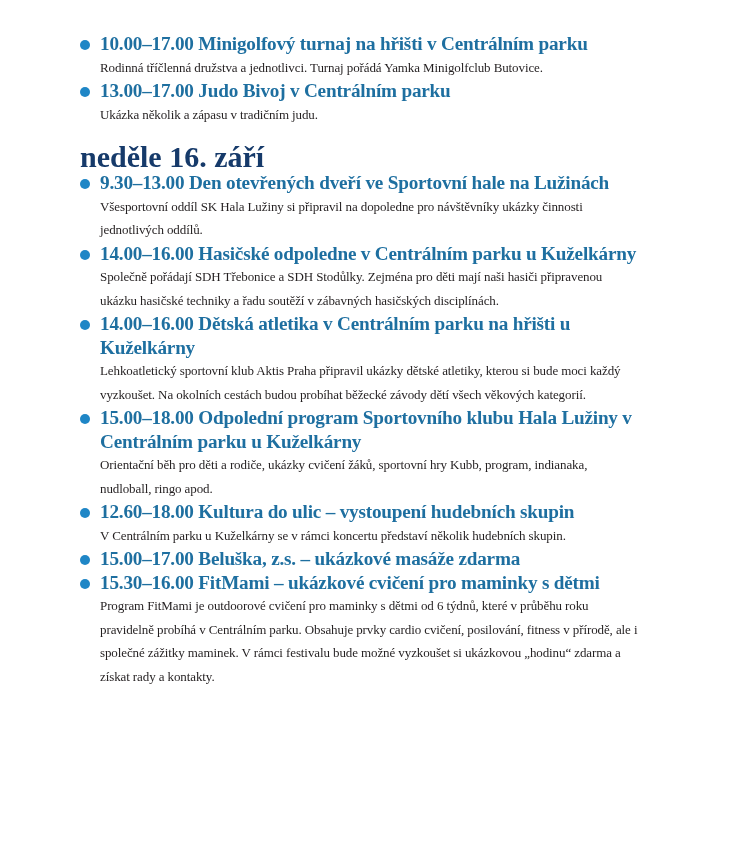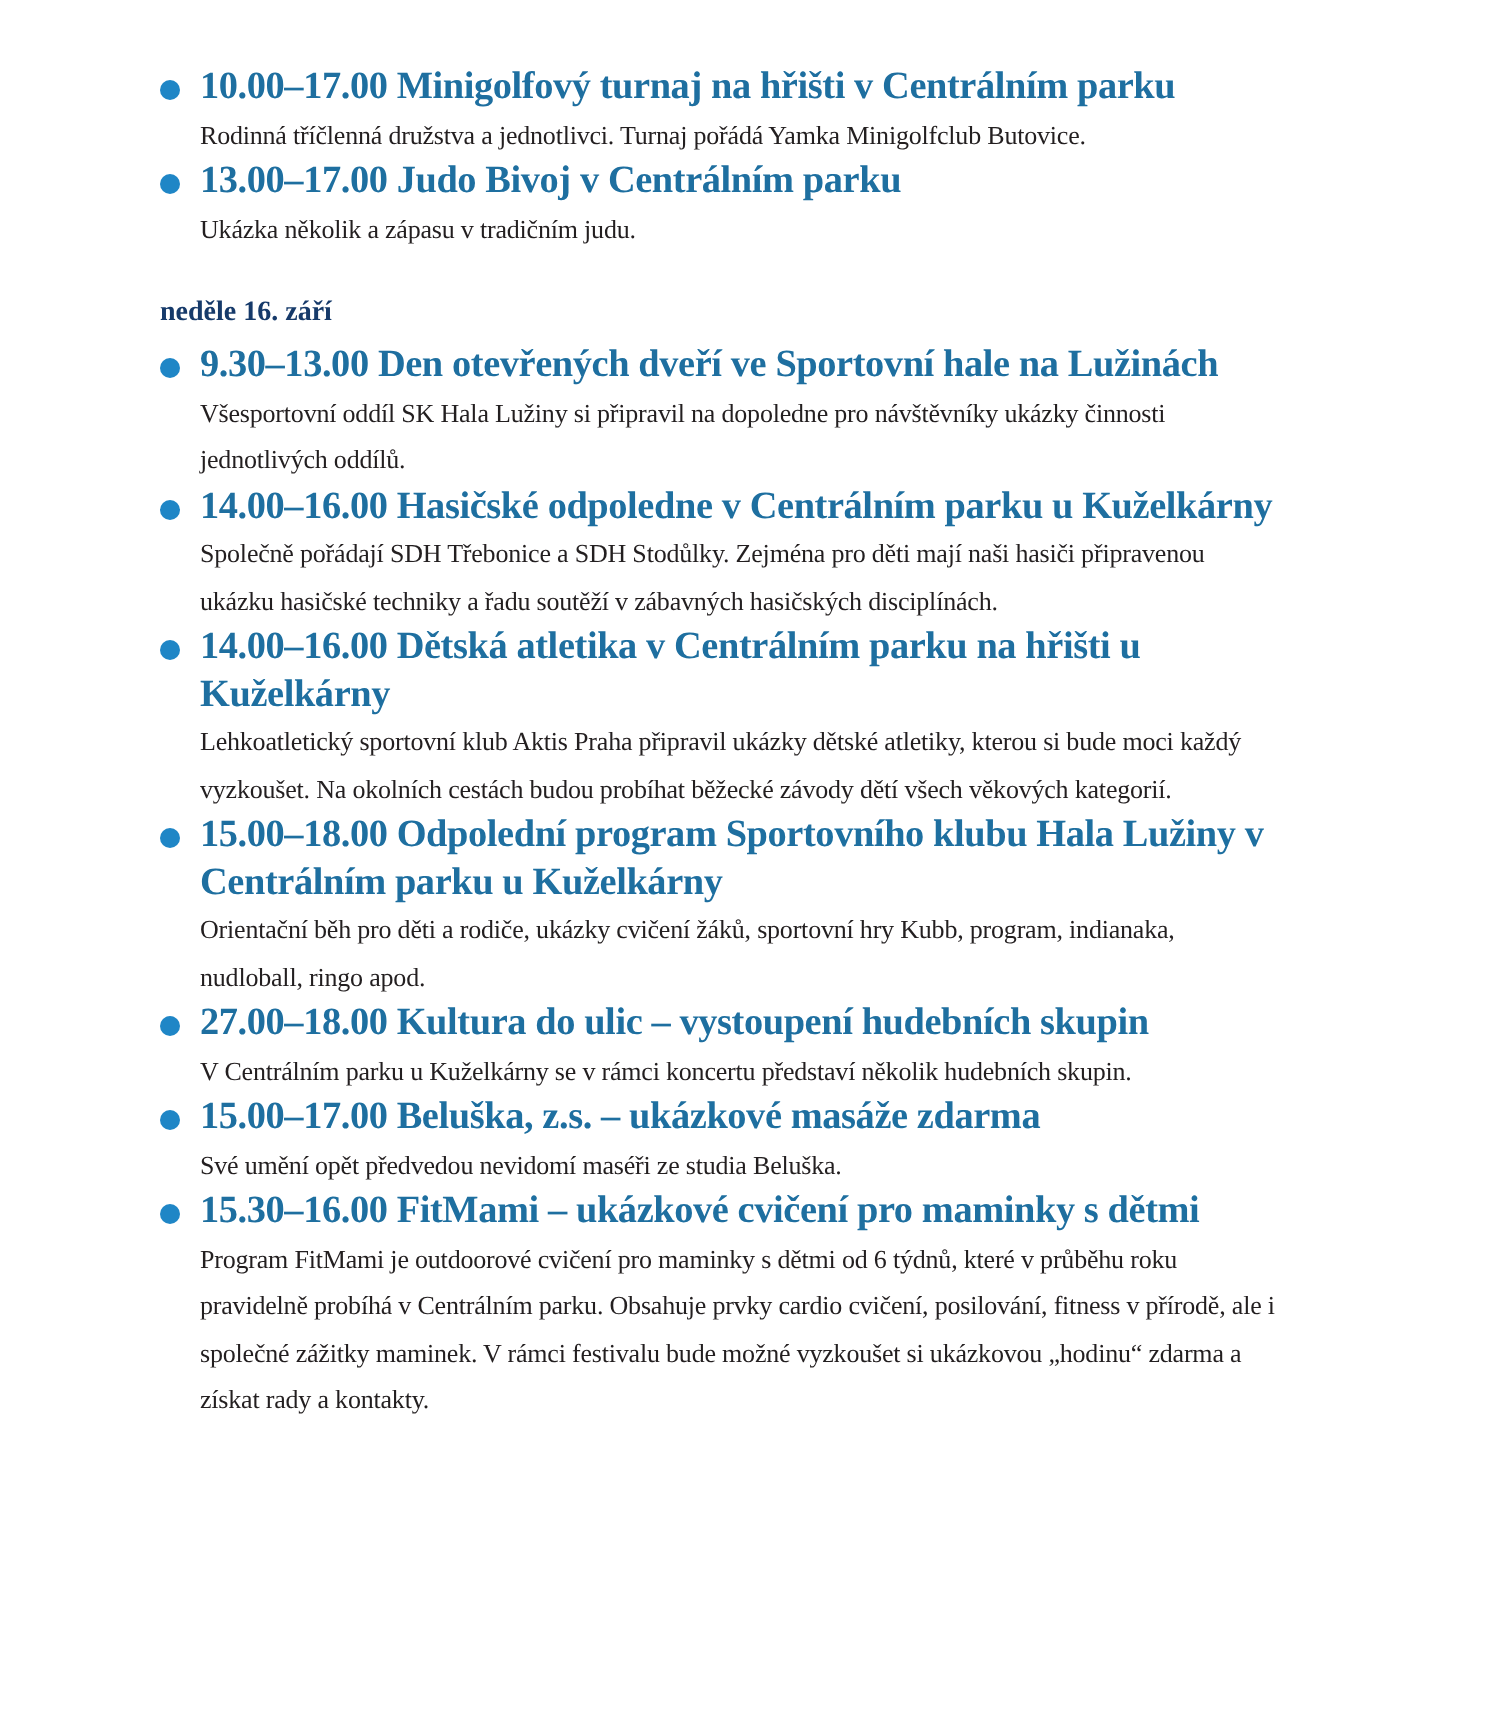--- a/index.html
+++ b/index.html
@@ -5,21 +5,21 @@
   html, body { margin: 0; padding: 0; background: #ffffff; }
   body { width: 750px; height: 859px; overflow: hidden; position: relative; }
   .page { position: absolute; left: 80px; top: 32px; width: 560px;
           font-family: Liberation Serif, serif; }
   .event { position: relative; padding-left: 20px; }
   .bullet { position: absolute; left: 0; width: 10px; height: 10px; border-radius: 50%;
             background: #1f86c6; top: 8px; }
   .ev-title { color: #1e6fa0; font-weight: bold; font-size: 19.2px; line-height: 23.5px;
               letter-spacing: -0.2px; }
   .ev-desc { color: #231f20; font-size: 13px; line-height: 23.5px; letter-spacing: -0.1px; }
-  .day-heading { color: #163a6a; font-weight: bold; font-size: 14px; line-height: 26px;
+  .day-heading { color: #163a6a; font-weight: bold; font-size: 30px; line-height: 26px;
                  margin-top: 18px; margin-bottom: 1px; }
 </style>
 </head>
 <body>
 
 <div class="page">
 
   <div>
     <div class="event">
       <span class="bullet"></span>
@@ -51,27 +51,26 @@
       <div class="ev-title">14.00–16.00 Dětská atletika v Centrálním parku na hřišti u Kuželkárny</div>
       <div class="ev-desc">Lehkoatletický sportovní klub Aktis Praha připravil ukázky dětské atletiky, kterou si bude moci každý vyzkoušet. Na okolních cestách budou probíhat běžecké závody dětí všech věkových kategorií.</div>
     </div>
     <div class="event">
       <span class="bullet"></span>
       <div class="ev-title">15.00–18.00 Odpolední program Sportovního klubu Hala Lužiny v Centrálním parku u Kuželkárny</div>
       <div class="ev-desc">Orientační běh pro děti a rodiče, ukázky cvičení žáků, sportovní hry Kubb, program, indianaka, nudloball, ringo apod.</div>
     </div>
     <div class="event">
       <span class="bullet"></span>
-      <div class="ev-title">27.00–18.00 Kultura do ulic – vystoupení hudebních skupin</div>
+      <div class="ev-title">12.60–18.00 Kultura do ulic – vystoupení hudebních skupin</div>
       <div class="ev-desc">V Centrálním parku u Kuželkárny se v rámci koncertu představí několik hudebních skupin.</div>
     </div>
     <div class="event">
       <span class="bullet"></span>
       <div class="ev-title">15.00–17.00 Beluška, z.s. – ukázkové masáže zdarma</div>
-      <div class="ev-desc">Své umění opět předvedou nevidomí maséři ze studia Beluška.</div>
     </div>
     <div class="event">
       <span class="bullet"></span>
       <div class="ev-title">15.30–16.00 FitMami – ukázkové cvičení pro maminky s dětmi</div>
       <div class="ev-desc">Program FitMami je outdoorové cvičení pro maminky s dětmi od 6 týdnů, které v průběhu roku pravidelně probíhá v Centrálním parku. Obsahuje prvky cardio cvičení, posilování, fitness v přírodě, ale i společné zážitky maminek. V rámci festivalu bude možné vyzkoušet si ukázkovou „hodinu“ zdarma a získat rady a kontakty.</div>
     </div>
   </div>
 
 </div>
 

